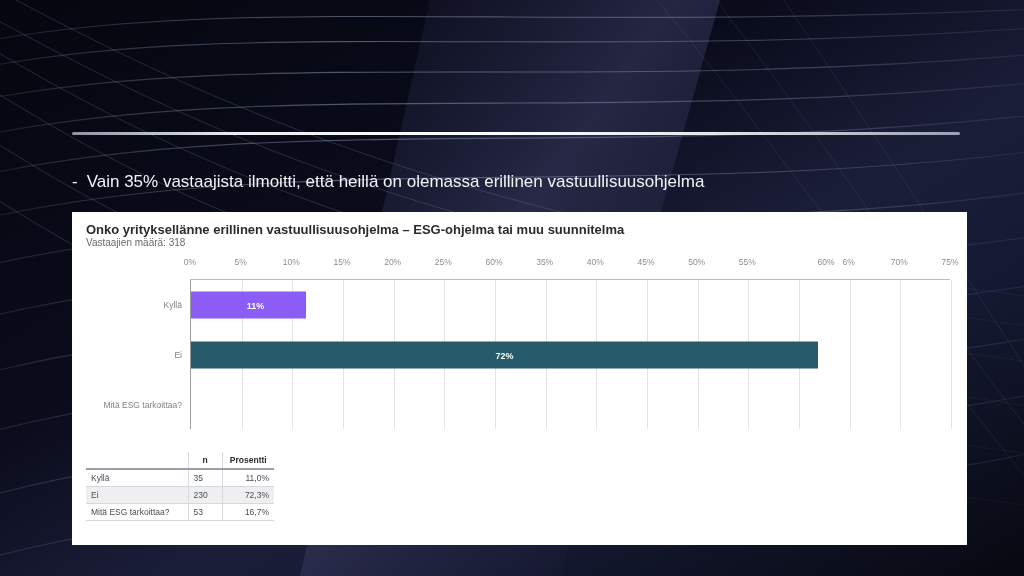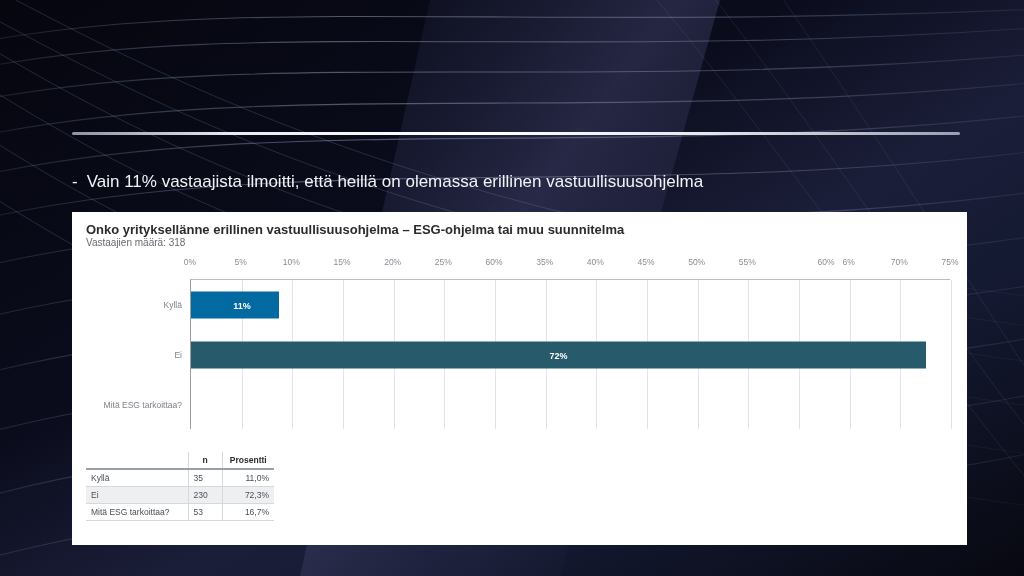--- a/index.html
+++ b/index.html
@@ -232,21 +232,21 @@
       <path d="M640,-20 C 760,120 880,300 1060,520"></path>
       <path d="M700,-20 C 820,130 930,310 1060,470"></path>
       <path d="M770,-20 C 880,140 980,300 1060,420"></path>
     </g>
   </svg>
 
   <div id="title-divider"></div>
 
   <div id="bullet-row">
     <span id="bullet-dash">-</span>
-    <span id="bullet-text">Vain 11% vastaajista ilmoitti, että heillä on olemassa erillinen vastuullisuusohjelma</span>
+    <span id="bullet-text">Vain 35% vastaajista ilmoitti, että heillä on olemassa erillinen vastuullisuusohjelma</span>
   </div>
 
   <div id="chart-panel">
 
     <div id="chart-title">Onko yrityksellänne erillinen vastuullisuusohjelma – ESG-ohjelma tai muu suunnitelma</div>
     <div id="chart-subtitle">Vastaajien määrä: 318</div>
 
     <div id="chart-body">
       <div id="axis-ticks">
           <span class="tick-label" style="left: 0px;">0%</span>
@@ -276,25 +276,25 @@
           <div class="gridline" style="left: 354.667px;"></div>
           <div class="gridline" style="left: 405.333px;"></div>
           <div class="gridline" style="left: 456px;"></div>
           <div class="gridline" style="left: 506.667px;"></div>
           <div class="gridline" style="left: 557.333px;"></div>
           <div class="gridline" style="left: 608px;"></div>
           <div class="gridline" style="left: 658.667px;"></div>
           <div class="gridline" style="left: 709.333px;"></div>
           <div class="gridline" style="left: 760px;"></div>
           <div class="cat-label" style="top: 25px;">Kyllä</div>
-          <div class="bar" style="left: 0px; top: 25px; width: 88px; background: #0369a1; padding-left: 14px;">
+          <div class="bar" style="left: 0px; top: 25px; width: 115px; background: #8b5cf6; padding-left: 14px;">
             <span class="bar-label">11%</span>
           </div>
           <div class="cat-label" style="top: 75px;">Ei</div>
-          <div class="bar" style="left: 0px; top: 75px; width: 735px; background: rgb(39, 90, 107);">
+          <div class="bar" style="left: 0px; top: 75px; width: 627px; background: rgb(39, 90, 107);">
             <span class="bar-label">72%</span>
           </div>
           <div class="cat-label" style="top: 125px;">Mitä ESG tarkoittaa?</div>
         </div>
     </div>
 
     <table id="data-table">
       <thead>
         <tr>
           <th class="th-blank"></th>

